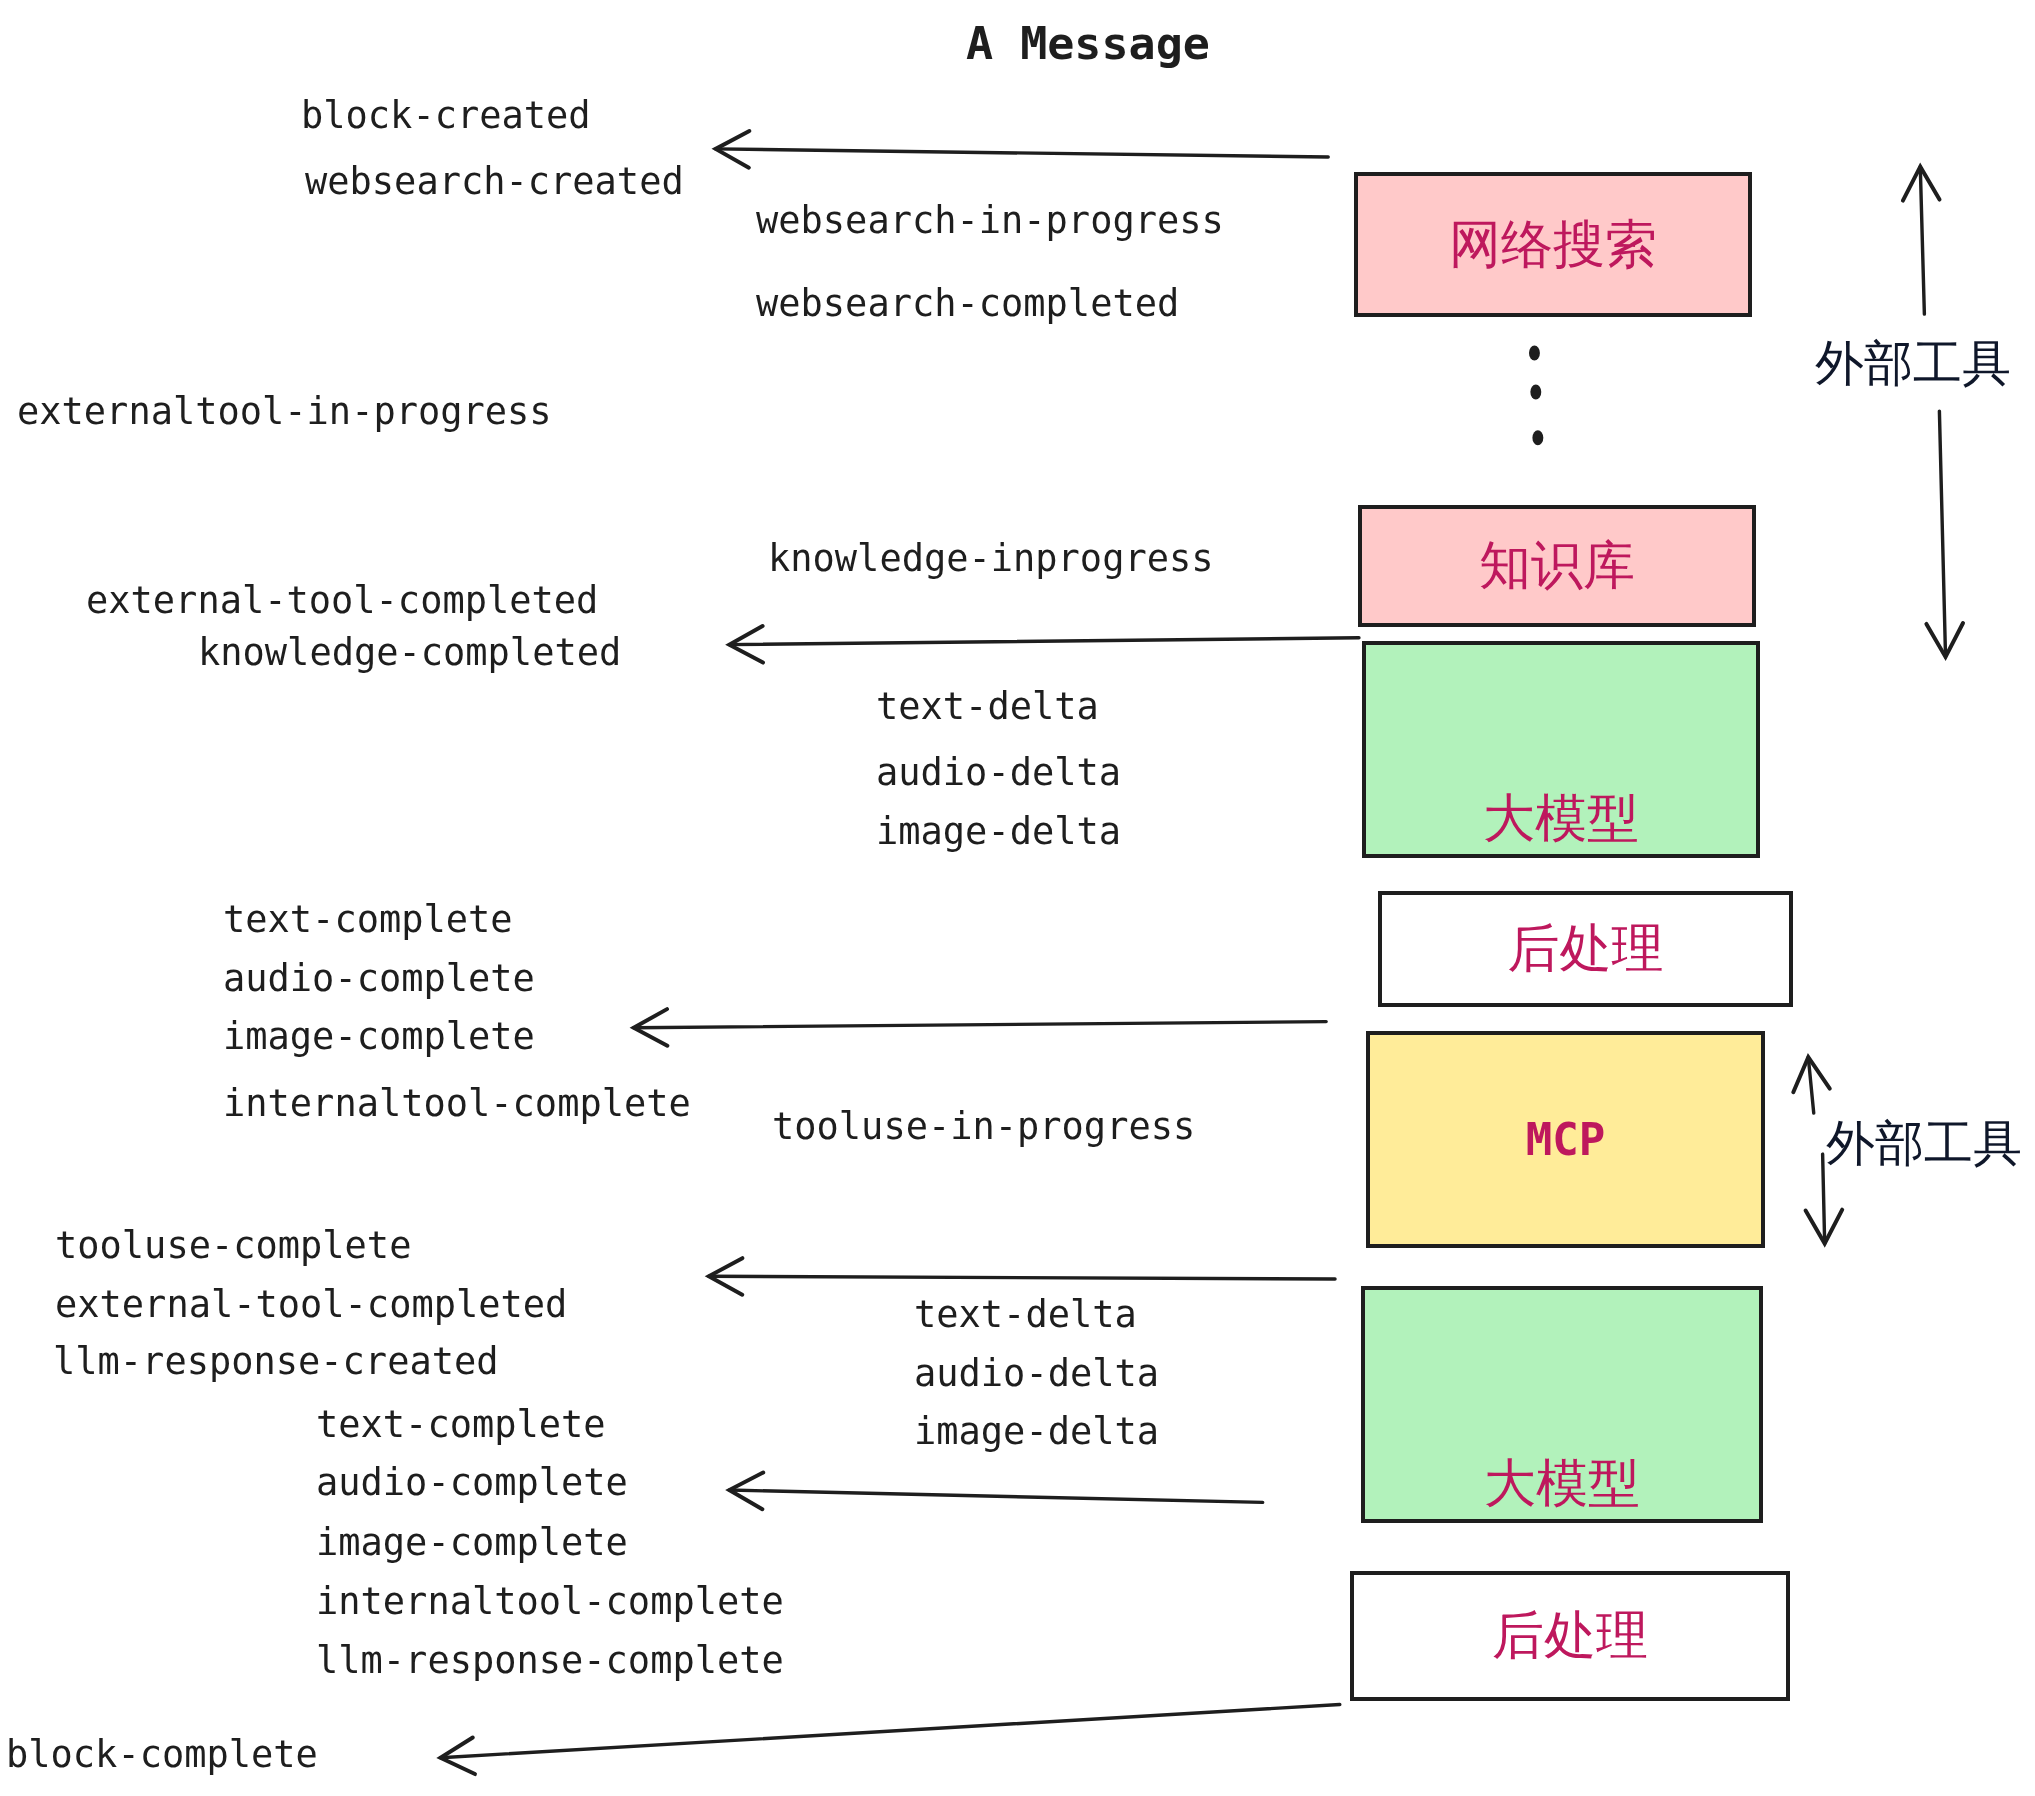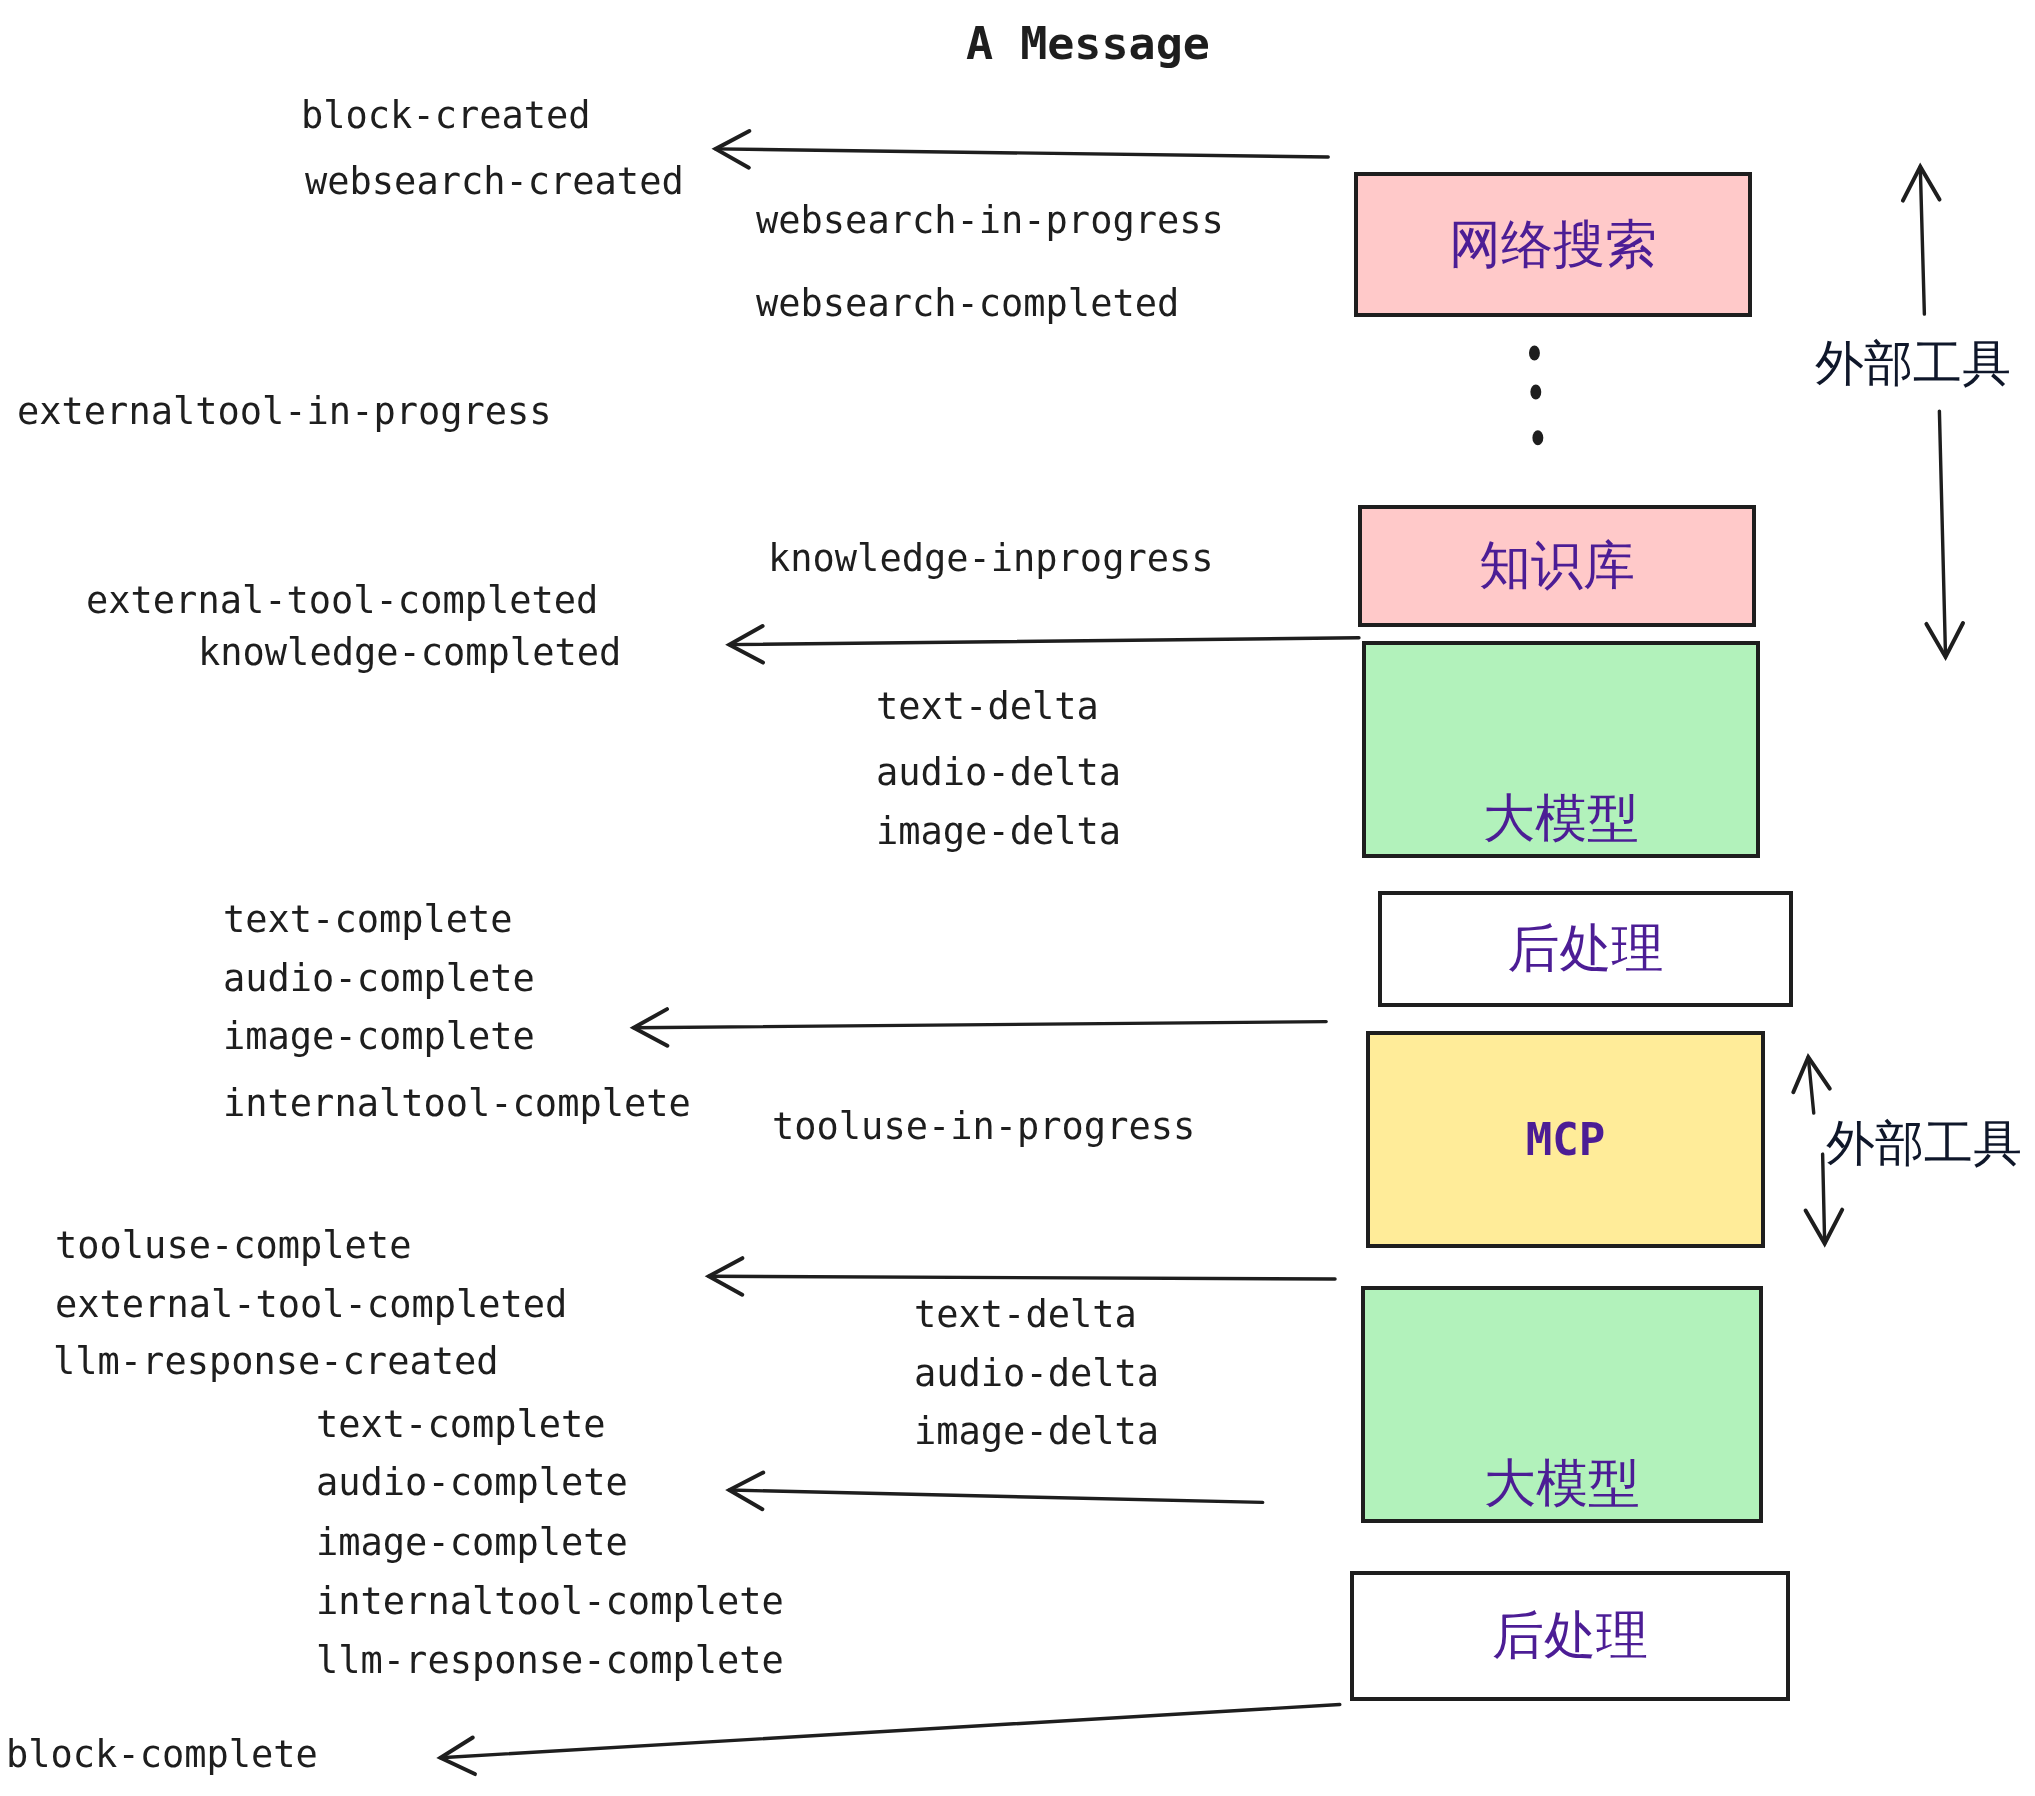--- a/index.html
+++ b/index.html
@@ -28,21 +28,21 @@
     position:absolute;
     border:4.1px solid #1e1e1e;
     box-sizing:border-box;
     display:flex;
     align-items:center;
     justify-content:center;
   }
   .box .lbl{
     font-family:"DejaVu Sans","Liberation Sans",sans-serif;
     font-size:52px;
-    color:#4c1d95;
+    color:#be185d;
     white-space:nowrap;
   }
   .box .lbl.mono{
     font-family:"DejaVu Sans Mono","Liberation Mono",monospace;
     font-size:44px;
     font-weight:bold;
   }
   .pink{background:#ffc9c9;}
   .green{background:#b2f2bb;align-items:flex-end;}
   .yellow{background:#ffec99;}

